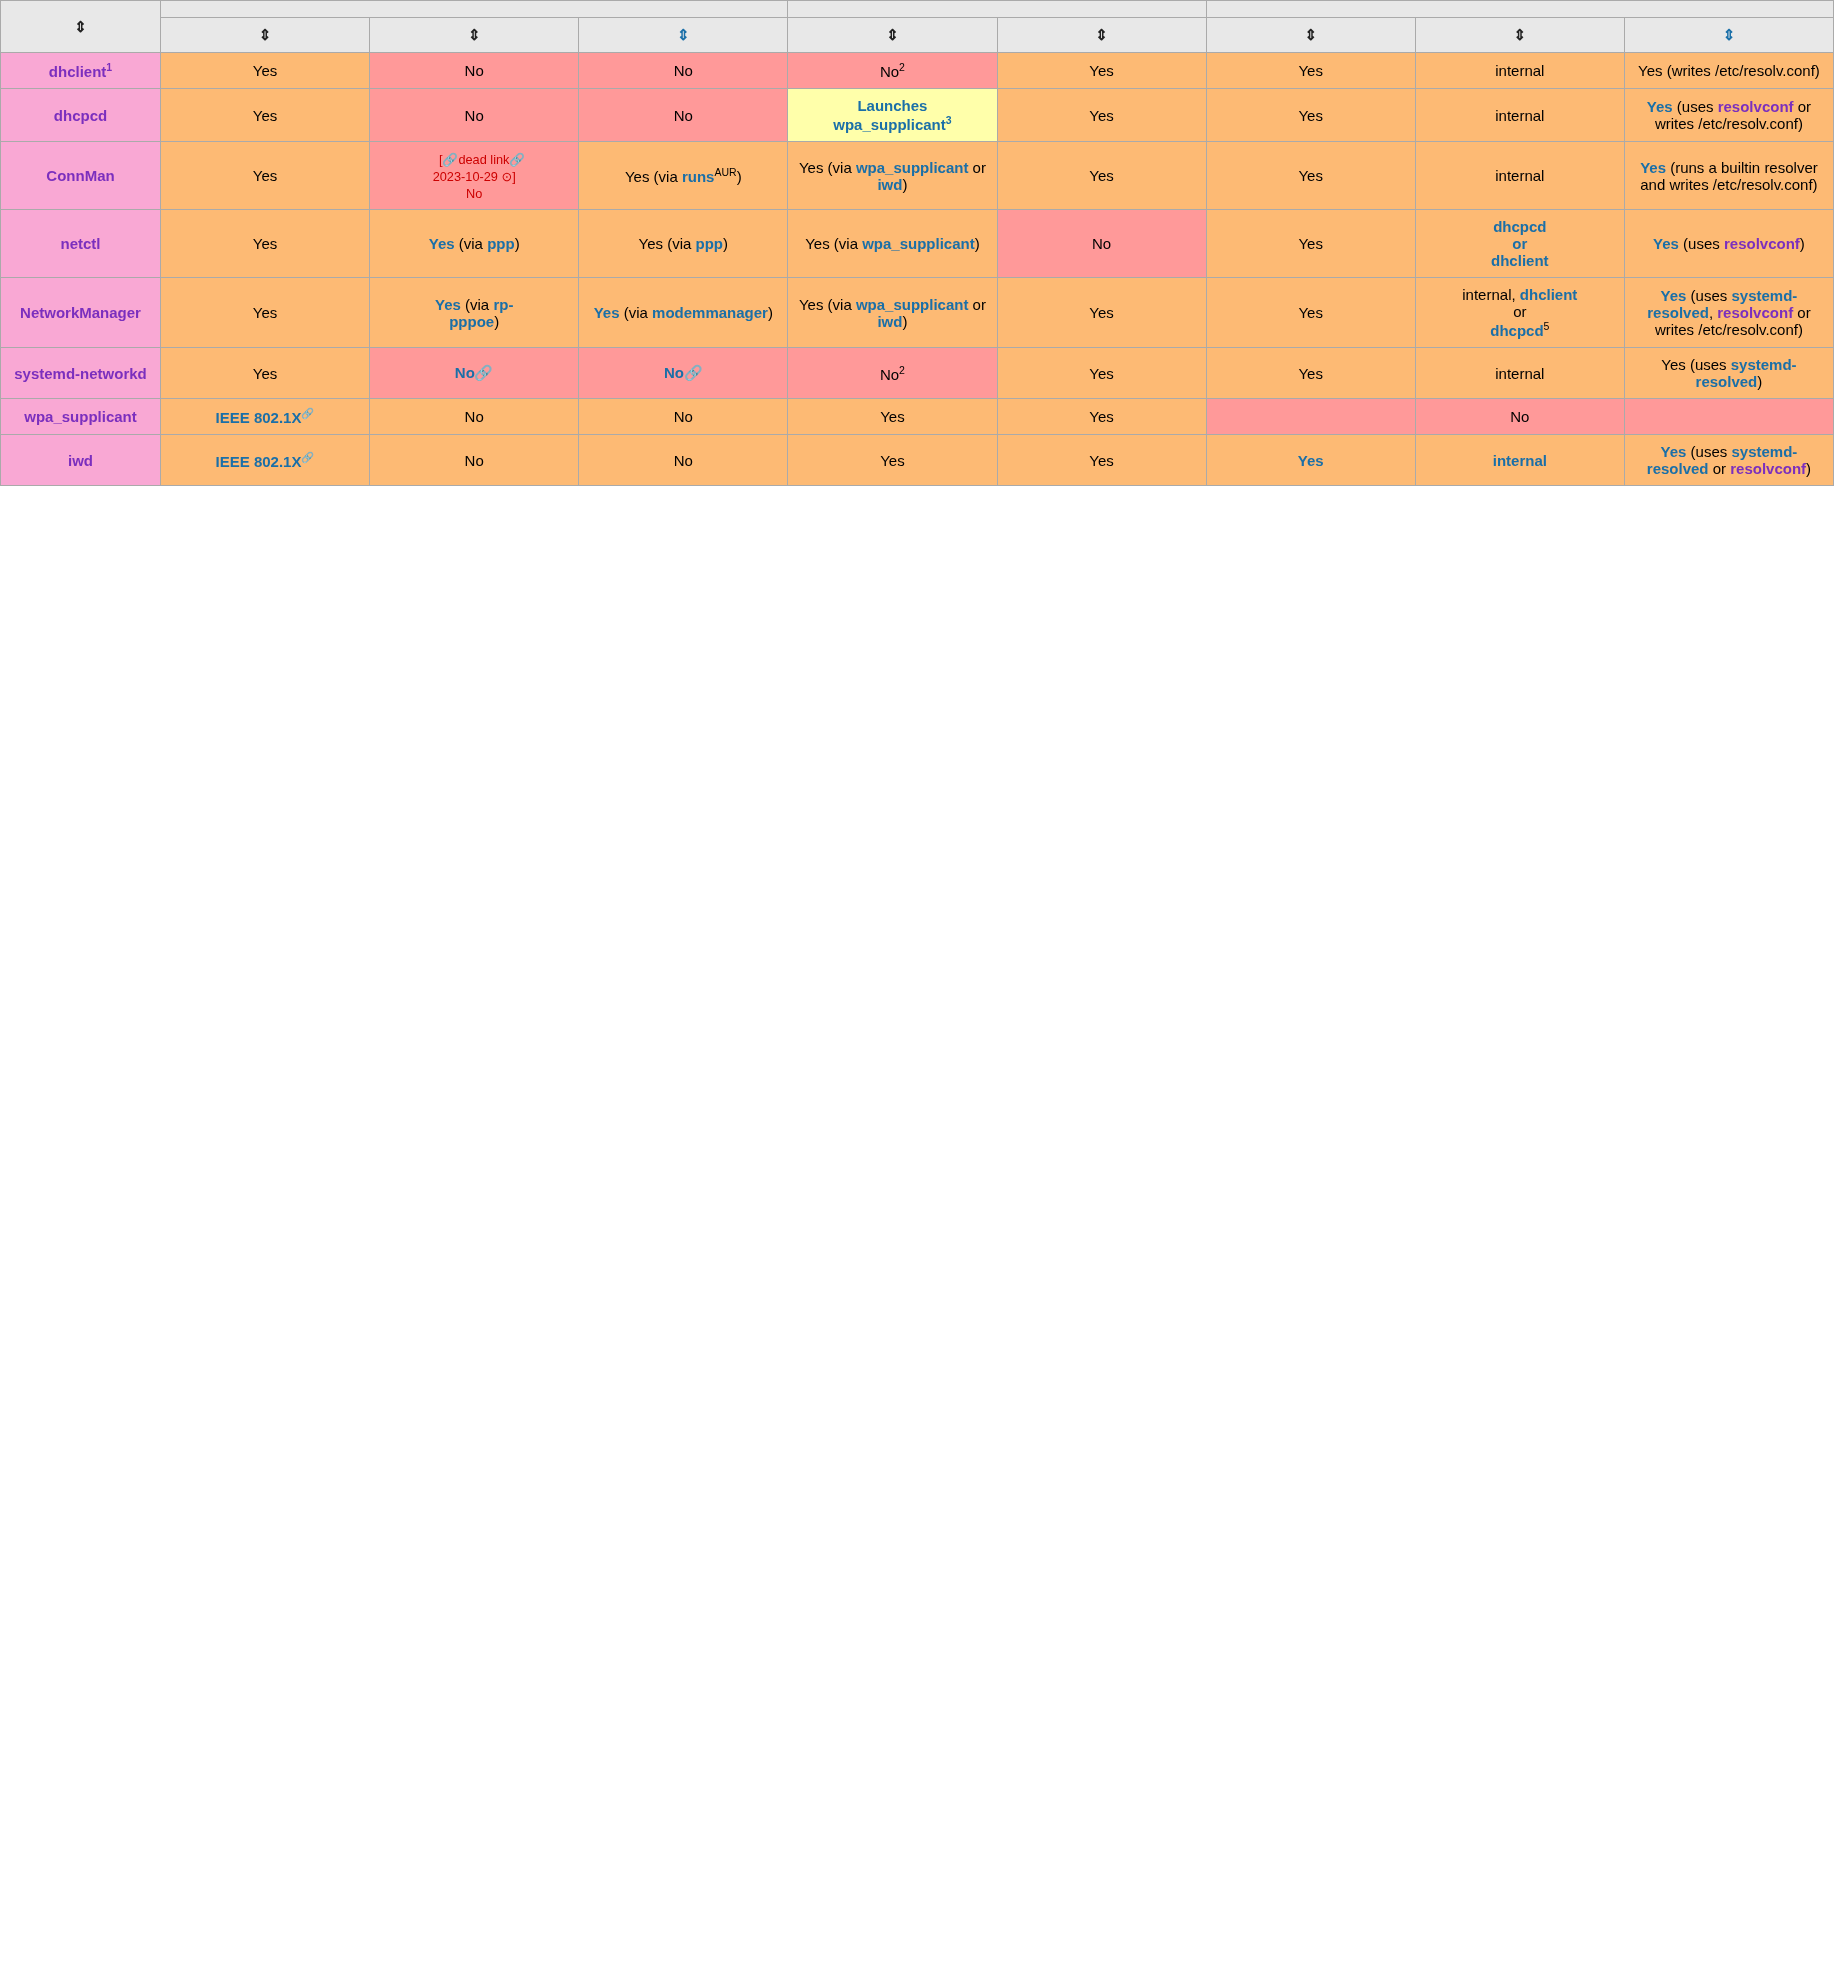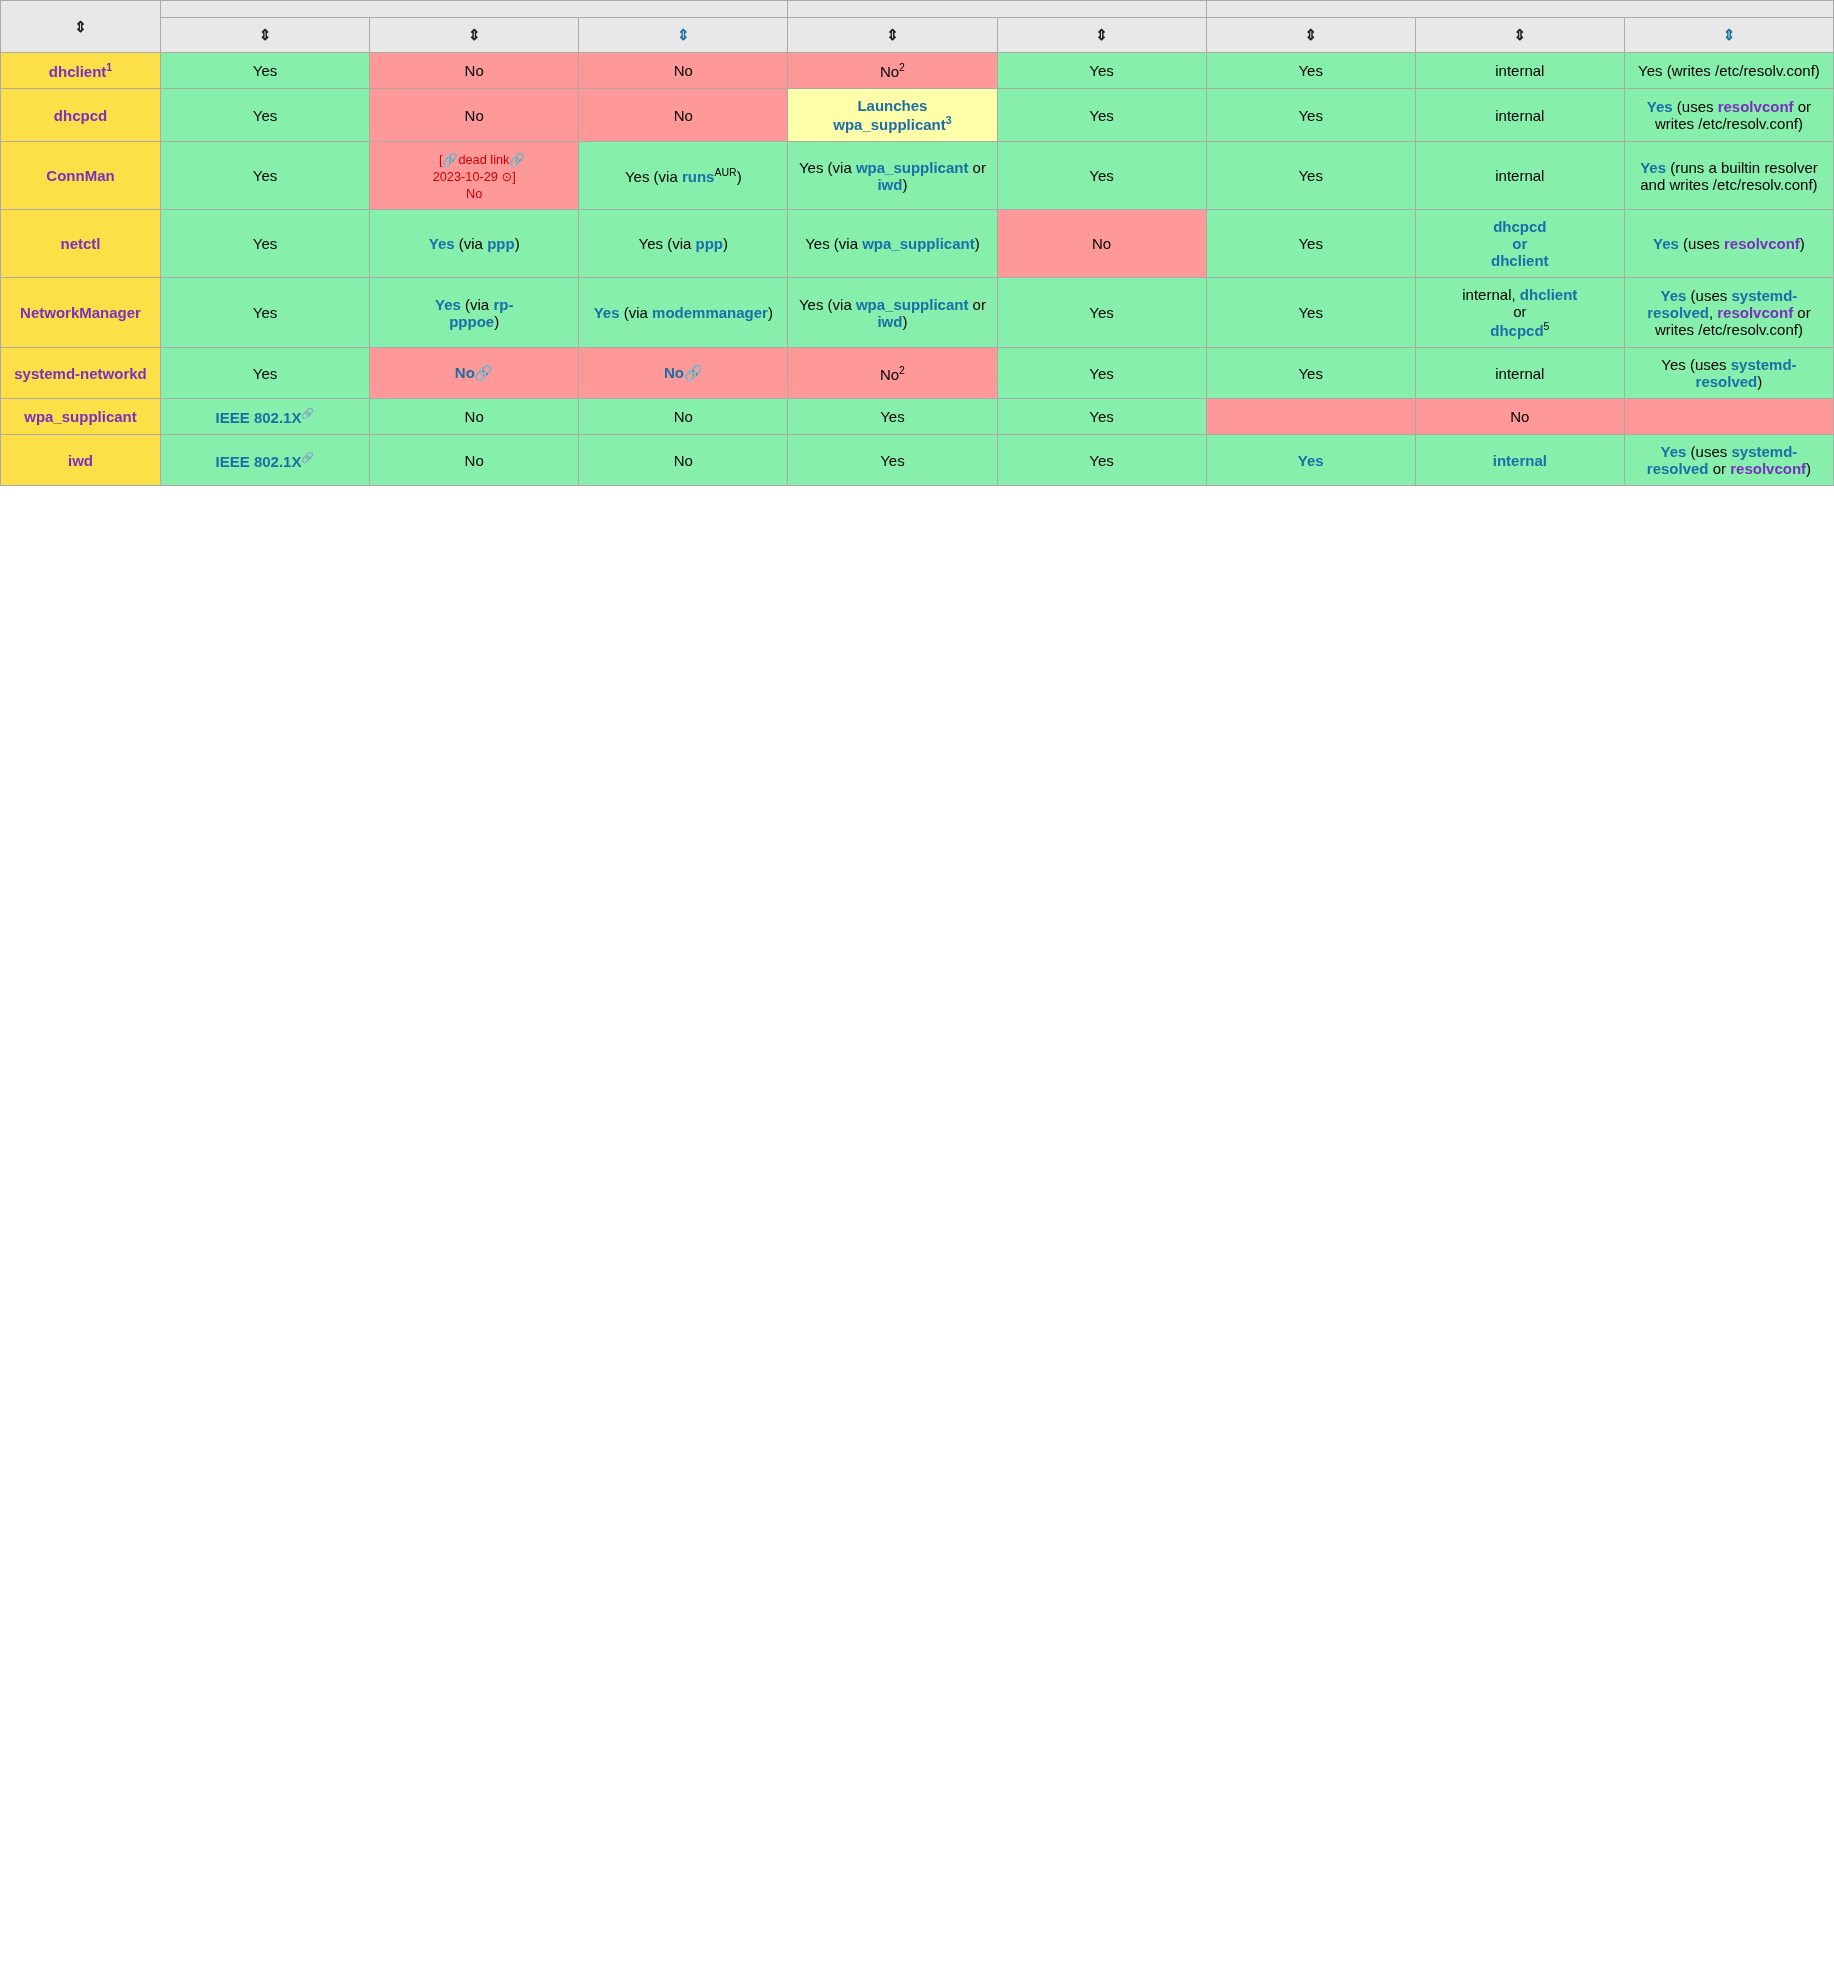--- a/index.html
+++ b/index.html
@@ -10,27 +10,27 @@
     .col-software { width: 160px; }
     .col-ethernet { width: 120px; }
     .col-pppoe { width: 120px; }
     .col-mobile { width: 120px; }
     .col-wpa12 { width: 160px; }
     .col-wpa3 { width: 90px; }
     .col-static { width: 90px; }
     .col-dhcp { width: 110px; }
     .col-dns { width: 160px; }
 
-    .green { background-color: #86efac; }
+    .green { background-color: #fdba74; }
     .red { background-color: #ff9999; }
     .yellow { background-color: #ffffaa; }
     .header-blue { color: #1a6fa8; font-weight: bold; }
     .purple { color: #7b2fbe; font-weight: bold; }
     .blue-link { color: #1a6fa8; font-weight: bold; text-align: center; }
-    .software-cell { background: #fde047; font-weight: bold; color: #7b2fbe; margin-top: 18px; }
+    .software-cell { background: #f9a8d4; font-weight: bold; color: #7b2fbe; margin-top: 18px; }
     .superscript { font-size: 0.7em; vertical-align: super; }
     .dead-link { color: #cc0000; margin-left: 16px; }
     .small { font-size: 0.85em; }
 
     .group-header { background: #e8e8e8; font-weight: bold; text-align: center; }
   </style>
 </head>
 <body>
 
 <table>

